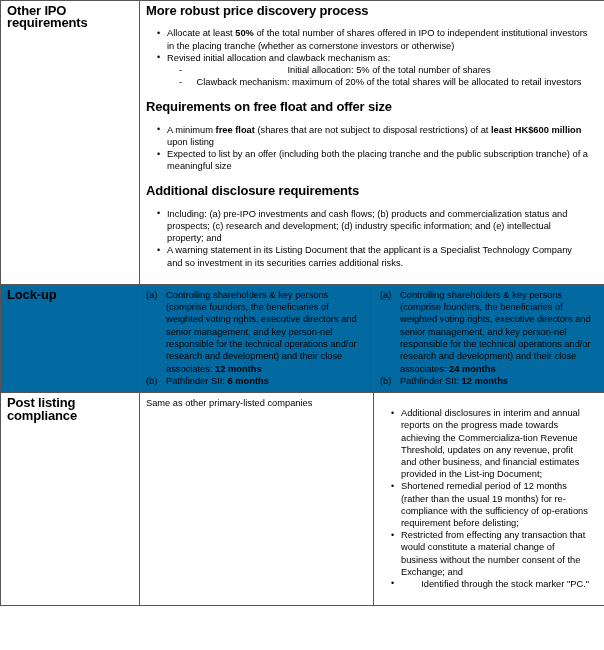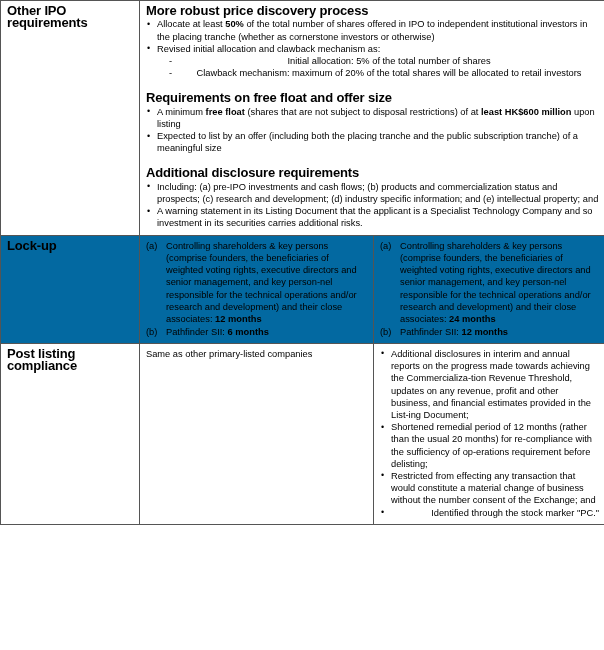--- a/index.html
+++ b/index.html
@@ -52,21 +52,21 @@
     font-weight: bold;
     font-size: 13px;
     line-height: 12.3px;
     letter-spacing: -0.15px;
     margin: 0 0 1px 0;
   }
   .sec-head.spaced { margin-top: 13px; }
 
   ul.bullets {
     list-style: none;
-    margin: 0;
+    margin: 10px;
     padding: 0;
   }
   ul.bullets > li {
     position: relative;
     padding-left: 11px;
     margin: 0 0 0 0;
     line-height: 12.2px;
   }
   ul.bullets > li::before {
     content: "\2022";
@@ -198,21 +198,21 @@
     <tr class="row-white">
       <td class="label-cell">
         <span>Post listing compliance</span>
       </td>
       <td class="body-cell">
         <div class="plain-line">Same as other primary-listed companies</div>
       </td>
       <td class="body-cell">
         <ul class="bullets spaced-bullets">
           <li>Additional disclosures in interim and annual reports on the progress made towards achieving the Commercializa-tion Revenue Threshold, updates on any revenue, profit and other business, and financial estimates provided in the List-ing Document;</li>
-          <li>Shortened remedial period of 12 months (rather than the usual 20 months) for re-compliance with the sufficiency of op-erations requirement before delisting;</li>
+          <li>Shortened remedial period of 12 months (rather than the usual 19 months) for re-compliance with the sufficiency of op-erations requirement before delisting;</li>
           <li>Restricted from effecting any transaction that would constitute a material change of business without the number consent of the Exchange; and</li>
           <li>Identified through the stock marker "PC."</li>
         </ul>
       </td>
     </tr>
 
 
   </tbody>
 </table>
 

